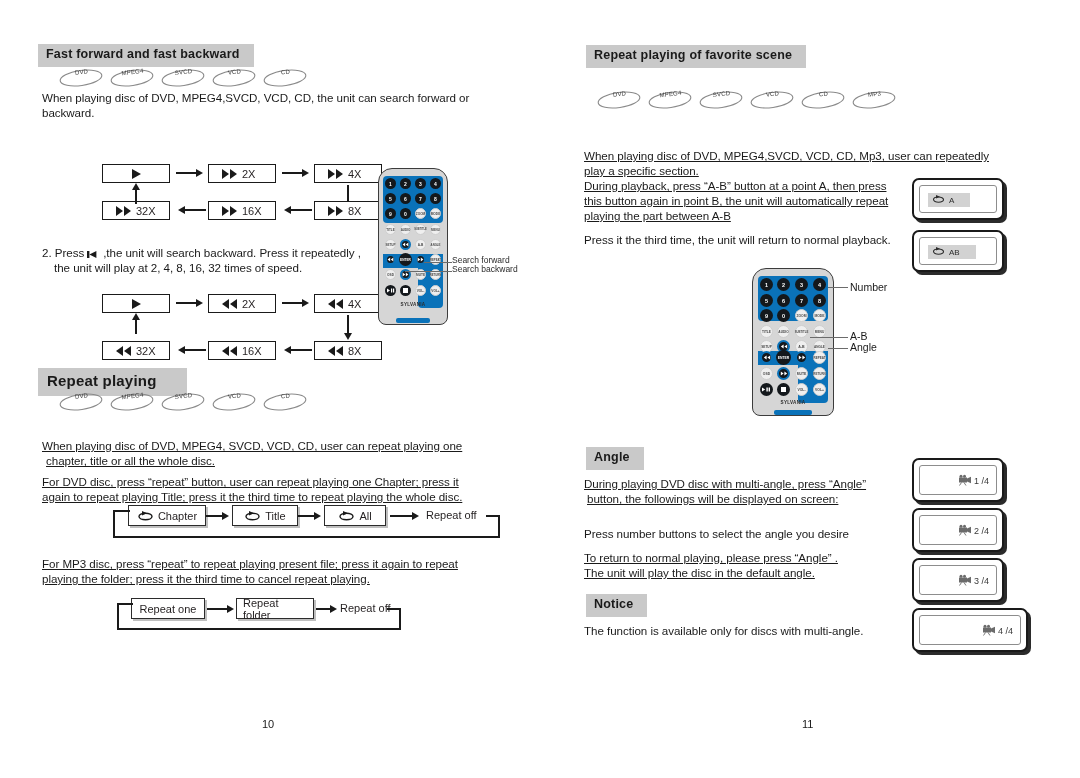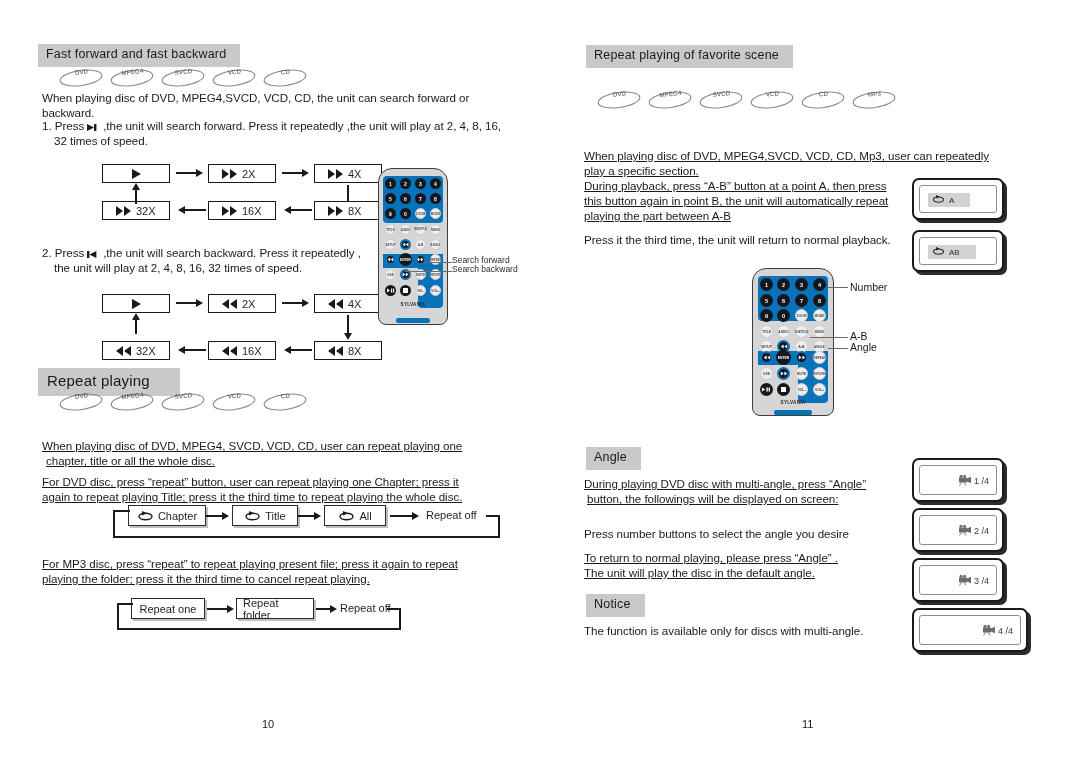--- a/index.html
+++ b/index.html
@@ -9,21 +9,21 @@
     color:#231f20;position:relative;overflow:hidden;
   }
   .page{position:absolute;inset:0;}
   .col{position:absolute;top:0;height:778px;}
   .col-left{left:0;width:540px;}
   .col-right{left:540px;width:540px;}
 
   
   .sec-bar{
     display:inline-block;background:#c9c9c9;
-    color:#1a1a1a;font-weight:normal;font-size:12.5px;
+    color:#1a1a1a;font-weight:bold;font-size:12.5px;
     letter-spacing:.2px;padding:4px 14px 5px 8px;
     white-space:nowrap;line-height:1.1;
   }
   .sec-bar.big{font-size:15px;padding:5px 30px 6px 9px;}
 
   
   .disc-row{display:flex;gap:4px;align-items:flex-end;}
   .disc{position:relative;width:47px;height:20px;}
   .disc svg{position:absolute;left:0;top:0;}
   .disc .dlabel{
@@ -160,33 +160,20 @@
       <div class="disc">
         <svg width="47" height="20">
             <ellipse cx="23" cy="10" rx="21" ry="7.5" fill="none" stroke="#8a8a8a" stroke-width="1.1" transform="rotate(-8 23 10)"></ellipse>
           </svg>
         <div class="dlabel">CD</div>
       </div>
     </div>
 
     <div class="txt" style="position:absolute;left:42px;top:90px;width:460px;">When playing disc of DVD, MPEG4,SVCD, VCD, CD, the unit can search forward or backward.</div>
 
-    <div style="position:absolute;left:42px;top:118px;width:470px;">
-      <div class="txt" style="display:flex;align-items:baseline;gap:3px;">
-        <span>1. Press</span>
-        <span style="display:inline-block;transform:translateY(1px);">
-          <svg width="13" height="8">
-              <polygon points="0,1 7,4.5 0,8" fill="#1a1a1a"></polygon>
-              <rect x="7" y="1" width="2.4" height="7" fill="#1a1a1a"></rect>
-            </svg>
-        </span>
-        <span>,the unit will search forward. Press it repeatedly ,the unit will play at 2, 4, 8, 16,</span>
-      </div>
-      <div class="txt indent">32 times of speed.</div>
-    </div>
 
     <div class="flow" style="left:0;top:0;width:540px;height:778px;">
       <div class="sbox" style="left:102px;top:164px;">
         <span class="tri-r"></span>
       </div>
       <div class="ar ar-h" style="left:176px;top:172px;width:22px;"></div>
       <div class="ahead r" style="left:196px;top:168.5px;"></div>
       <div class="sbox" style="left:208px;top:164px;">
         <span class="ff">
             <i></i>

